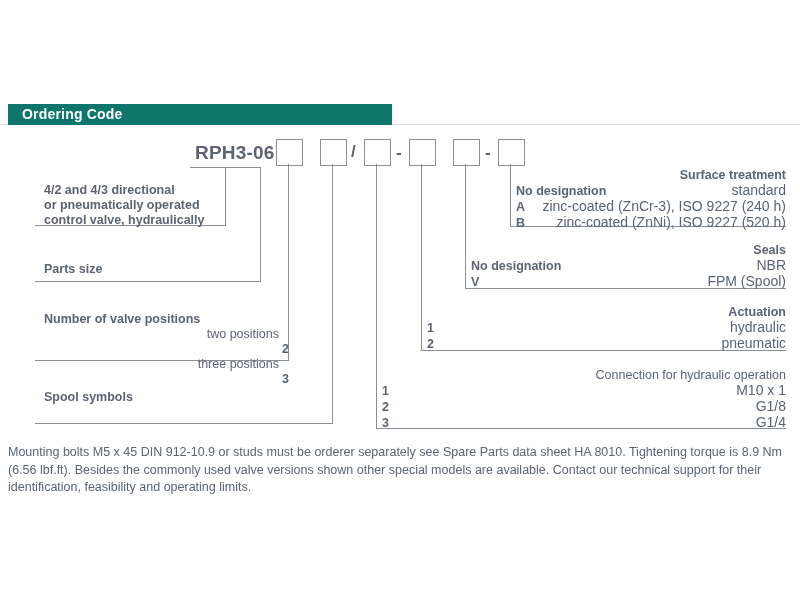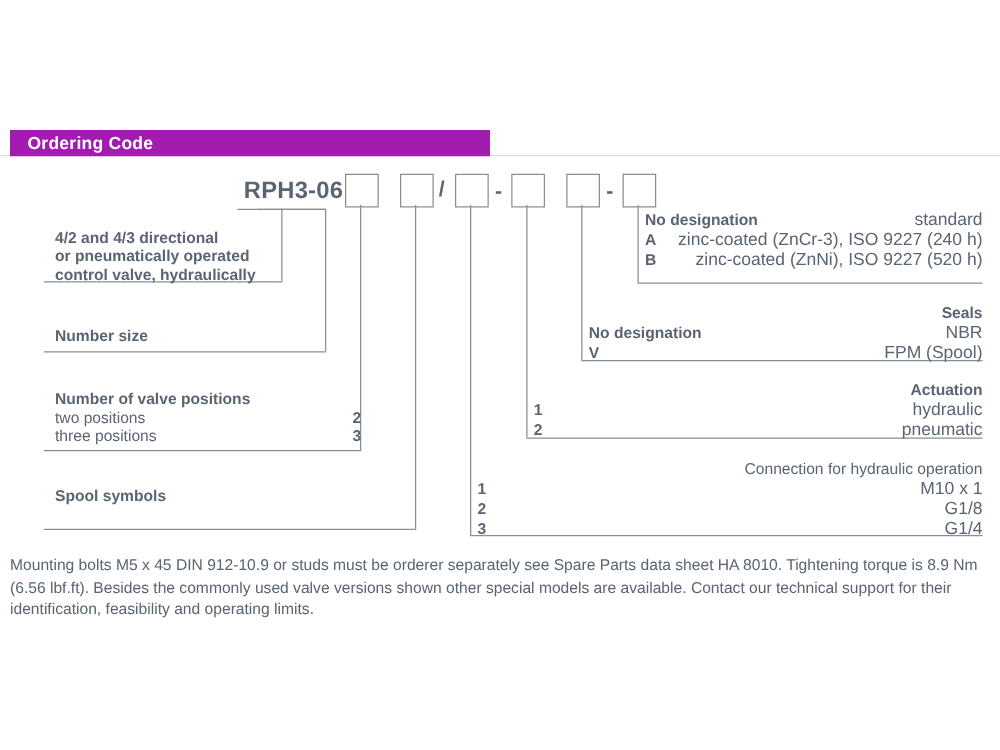--- a/index.html
+++ b/index.html
@@ -5,21 +5,21 @@
   html,body{margin:0;padding:0;}
   body{
     width:800px;height:600px;background:#ffffff;
     font-family:"Liberation Sans", sans-serif;
     color:#5a6472;position:relative;overflow:hidden;
   }
   .stage{position:absolute;left:0;top:0;width:800px;height:600px;}
 
   
   .hdr-rule{position:absolute;left:0;top:124px;width:800px;height:1px;background:#dcdcdc;}
-  .hdr-bar{position:absolute;left:8px;top:104px;width:384px;height:21px;background:#a21caf;}
+  .hdr-bar{position:absolute;left:8px;top:104px;width:384px;height:21px;background:#0f766e;}
   .hdr-bar span{
     position:absolute;left:14px;top:2px;
     font-size:14px;font-weight:bold;color:#ffffff;letter-spacing:.2px;
   }
 
   
   .code-label{
     position:absolute;left:195px;top:142px;
     font-size:19px;font-weight:bold;color:#5a6472;letter-spacing:.2px;
   }
@@ -37,21 +37,21 @@
   .blk .ln2{font-size:12.5px;font-weight:normal;color:#5a6472;line-height:15px;white-space:nowrap;}
 
   
   .rrow{display:flex;justify-content:space-between;align-items:baseline;line-height:15px;}
   .rrow .k{font-size:12.5px;font-weight:bold;color:#5a6472;white-space:nowrap;padding-right:10px;}
   .rrow .vv{font-size:14px;font-weight:normal;color:#5a6472;white-space:nowrap;}
   .rttl{font-size:12.5px;font-weight:bold;color:#5a6472;text-align:right;line-height:15px;white-space:nowrap;}
   .rttl-n{font-size:12.5px;font-weight:normal;color:#5a6472;text-align:right;line-height:15px;white-space:nowrap;}
 
   
-  .lrow{display:flex;justify-content:space-between;align-items:flex-end;line-height:15px;}
+  .lrow{display:flex;justify-content:space-between;align-items:flex-end;line-height:15px;flex-direction:column;}
   .lrow .k{font-size:12.5px;font-weight:normal;color:#5a6472;white-space:nowrap;padding-right:10px;}
   .lrow .vv{font-size:12.5px;font-weight:bold;color:#5a6472;white-space:nowrap;}
 
   
   .foot{
     position:absolute;left:8px;top:444px;width:778px;
     font-size:12.5px;line-height:17.5px;color:#5a6472;
     font-family:"Liberation Sans", sans-serif;
   }
 </style>
@@ -105,40 +105,41 @@
   <div class="ln v" style="left:376px;top:164px;height:264px;"></div>
   <div class="ln h" style="left:376px;top:428px;width:410px;"></div>
 
   <div class="blk" style="left:44px;top:183px;">
     <div class="hd">4/2 and 4/3 directional</div>
     <div class="hd">or pneumatically operated</div>
     <div class="hd">control valve, hydraulically</div>
   </div>
 
   <div class="blk" style="left:44px;top:262px;">
-    <div class="hd">Number size</div>
+    <div class="hd">Parts size</div>
   </div>
 
   <div class="blk" style="left:44px;top:312px;width:245px;">
     <div class="hd">Number of valve positions</div>
     <div class="lrow">
       <span class="k">two positions</span>
       <span class="vv">2</span>
     </div>
     <div class="lrow">
       <span class="k">three positions</span>
       <span class="vv">3</span>
     </div>
   </div>
 
   <div class="blk" style="left:44px;top:390px;">
     <div class="hd">Spool symbols</div>
   </div>
 
   <div class="blk" style="left:516px;top:168px;width:270px;">
+    <div class="rttl">Surface treatment</div>
     <div class="rrow">
       <span class="k">No designation</span>
       <span class="vv">standard</span>
     </div>
     <div class="rrow">
       <span class="k">A</span>
       <span class="vv">zinc-coated (ZnCr-3), ISO 9227 (240 h)</span>
     </div>
     <div class="rrow">
       <span class="k">B</span>

